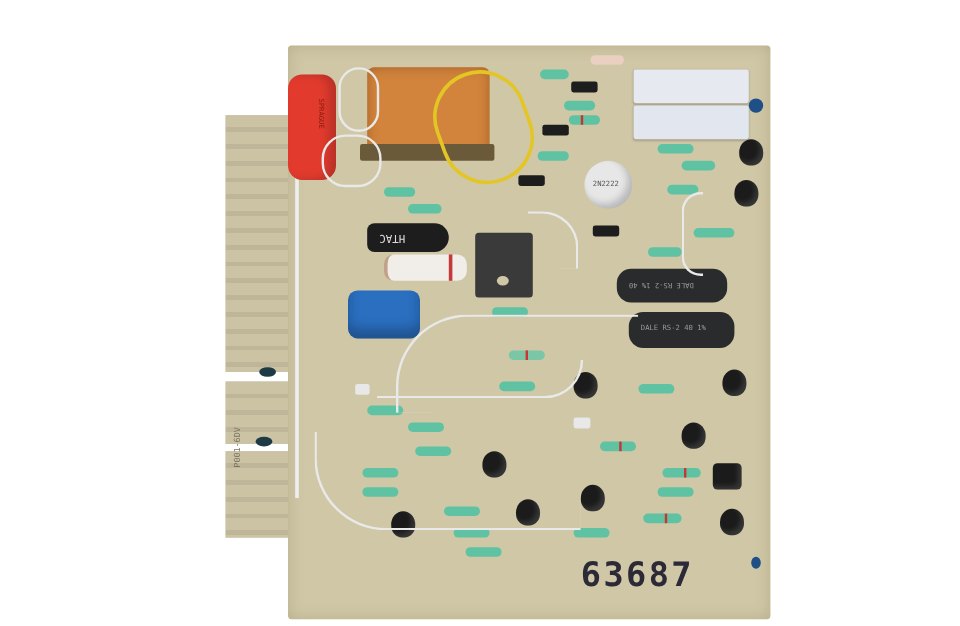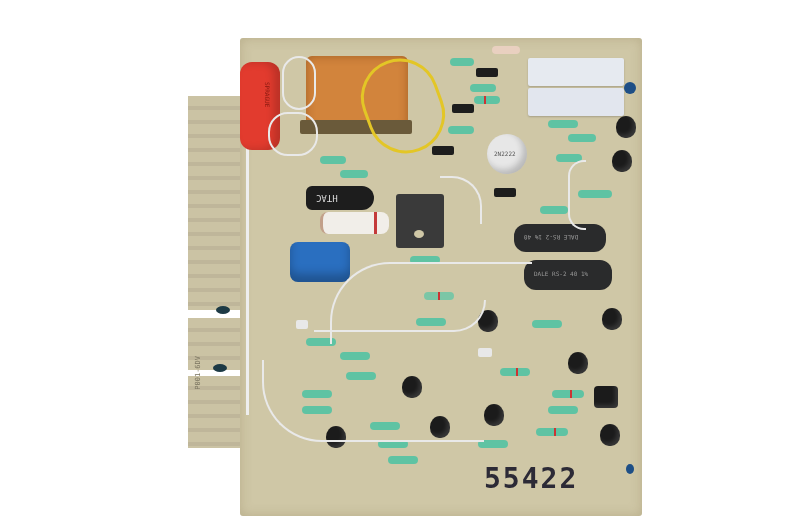--- a/index.html
+++ b/index.html
@@ -128,17 +128,17 @@
 <div class="tr" style="left:430px;top:416px;"></div>
 <div class="tr" style="left:326px;top:426px;"></div>
 <div class="tr" style="left:600px;top:424px;"></div>
 
 <div class="wire" style="left:440px;top:176px;width:40px;height:46px;border-left:none;border-bottom:none;border-radius:0 30px 0 0;"></div>
 <div class="wire" style="left:568px;top:160px;width:16px;height:66px;border-right:none;border-radius:16px 0 0 16px;"></div>
 <div class="wire" style="left:314px;top:300px;width:170px;height:30px;border-top:none;border-left:none;border-radius:0 0 40px 0;"></div>
 <div class="wire" style="left:330px;top:262px;width:200px;height:80px;border-bottom:none;border-right:none;border-radius:60px 0 0 0;"></div>
 <div class="wire" style="left:262px;top:360px;width:220px;height:80px;border-top:none;border-right:none;border-radius:0 0 0 60px;"></div>
 
-<div class="label-text" style="left:484px;top:462px;font-size:28px;font-weight:bold;color:#2c2a36;letter-spacing:2px;">55422</div>
+<div class="label-text" style="left:484px;top:462px;font-size:28px;font-weight:bold;color:#2c2a36;letter-spacing:2px;">63687</div>
 
 <div class="label-text" style="left:194px;top:356px;font-size:7px;color:#7a7460;writing-mode:vertical-rl;transform:rotate(180deg);">P001-6DV</div>
 
 <div class="abs" style="left:626px;top:464px;width:8px;height:10px;background:#1e4f86;border-radius:50%;"></div>
 
 </body></html>

